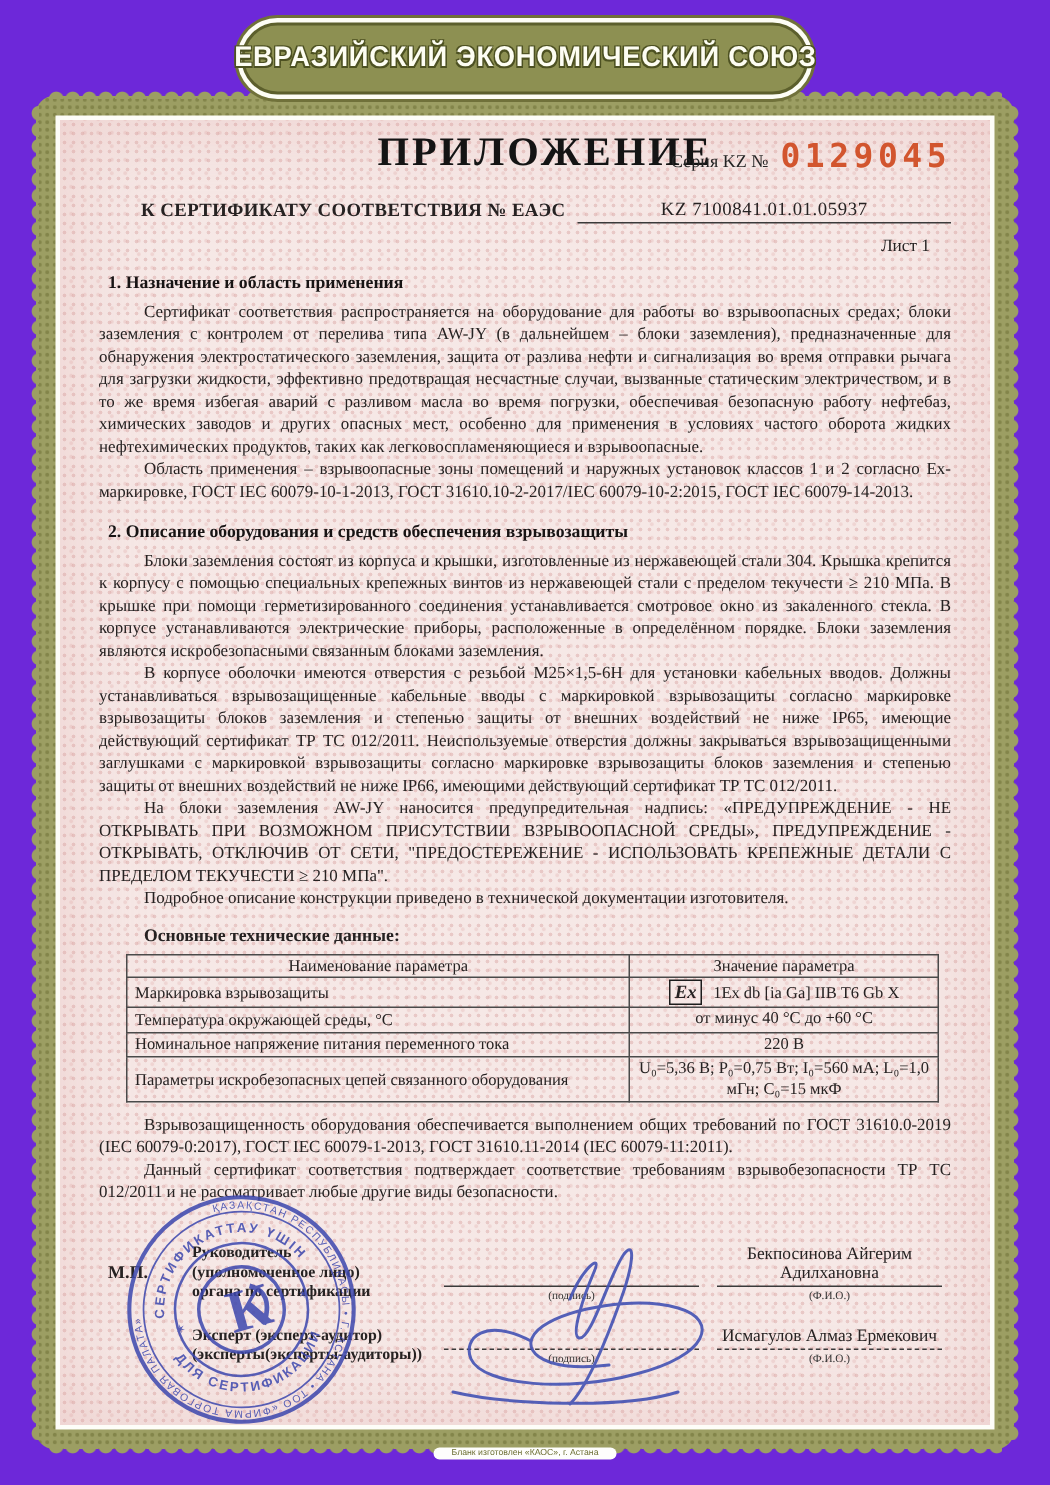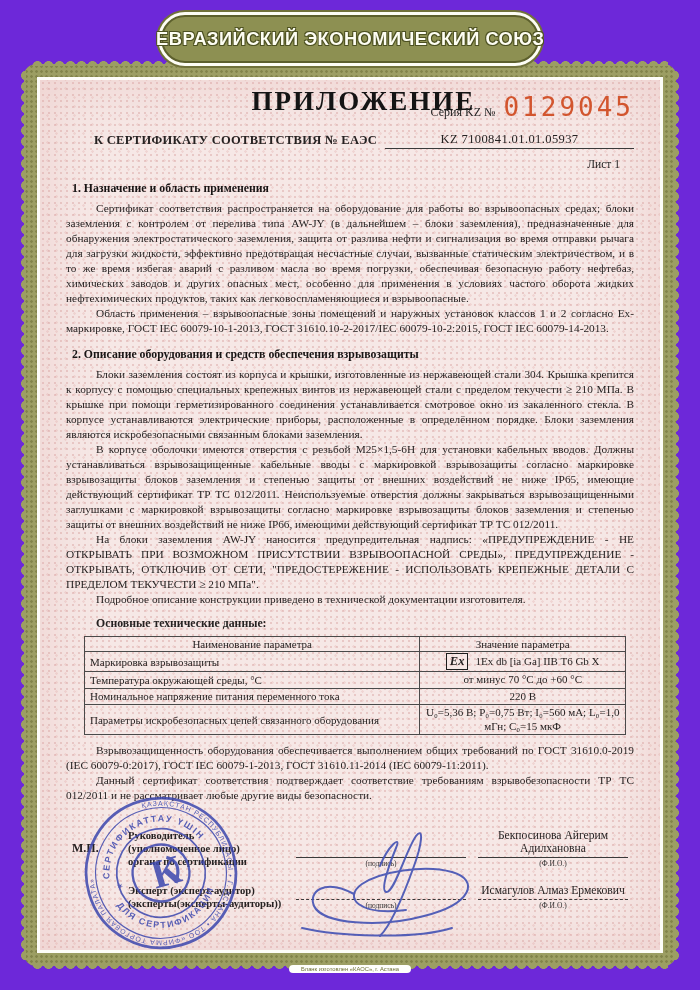--- a/index.html
+++ b/index.html
@@ -38,22 +38,22 @@
   .banner-text{font-family:"Liberation Sans",sans-serif;font-weight:bold;font-size:19px;
      letter-spacing:.5px;color:#fdfdf2;white-space:nowrap;transform:scaleX(.96);
      text-shadow:-1px -1px 0 #4d5122,1px -1px 0 #4d5122,-1px 1px 0 #4d5122,1px 1px 0 #4d5122;}
   
   .content{position:relative;z-index:2;padding:4px 26px 0;}
   .title-row{position:relative;height:38px;}
   .doc-title{position:absolute;left:50%;top:2px;transform:translateX(-44%);
      font-size:27px;font-weight:bold;letter-spacing:2px;color:#141414;}
   .series{position:absolute;right:0;top:8px;display:flex;align-items:baseline;gap:8px;}
   .series-label{font-size:12px;color:#242424;}
-  .series-number{font-family:"DejaVu Sans Mono",monospace;font-size:26px;letter-spacing:3px;
-     color:#d2552e;font-weight:normal;}
+  .series-number{font-family:"DejaVu Sans Mono",monospace;font-size:22px;letter-spacing:3px;
+     color:#d2552e;font-weight:bold;}
   .subtitle-row{display:flex;align-items:center;margin-top:10px;padding-left:28px;}
   .subtitle-label{font-weight:bold;font-size:12.5px;white-space:nowrap;letter-spacing:.3px;}
   .cert-line{flex:1;margin-left:8px;text-align:center;border-bottom:1.2px solid #3a3a3a;
      font-size:12.5px;padding-bottom:1px;letter-spacing:.4px;}
   .sheet-row{text-align:right;padding-right:14px;margin-top:9px;font-size:11.5px;}
   h3.sec{margin:11px 0 5px;font-size:11.8px;font-weight:bold;color:#181414;padding-left:6px;}
   p.body{margin:0;font-size:11.3px;line-height:15px;text-align:justify;text-indent:30px;}
   p.tbl-title{margin:9px 0 5px;font-size:11.8px;font-weight:bold;text-indent:30px;}
   
   table.params{border-collapse:collapse;width:calc(100% - 26px);margin:2px 8px 8px 18px;
@@ -136,21 +136,21 @@
           <th class="h">Значение параметра</th>
         </tr>
         <tr>
           <td class="pname">Маркировка взрывозащиты</td>
           <td class="pval">
             <span class="exbox">Ex</span><span>1Ex db [ia Ga] IIB T6 Gb X</span>
           </td>
         </tr>
         <tr>
           <td class="pname">Температура окружающей среды, °С</td>
-          <td class="pval">от минус 70 °С до +60 °С</td>
+          <td class="pval">от минус 40 °С до +60 °С</td>
         </tr>
         <tr>
           <td class="pname">Номинальное напряжение питания переменного тока</td>
           <td class="pval">220 В</td>
         </tr>
         <tr>
           <td class="pname">Параметры искробезопасных цепей связанного оборудования</td>
           <td class="pval">U₀=5,36 В; P₀=0,75 Вт; I₀=560 мА; L₀=1,0 мГн; C₀=15 мкФ</td>
         </tr>
       </tbody>

